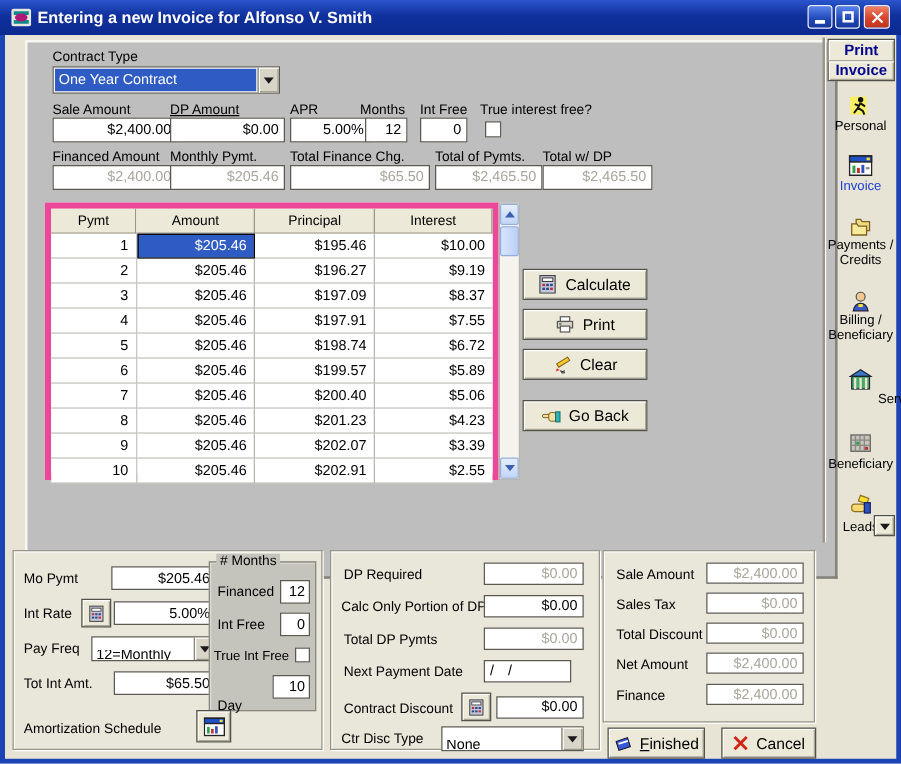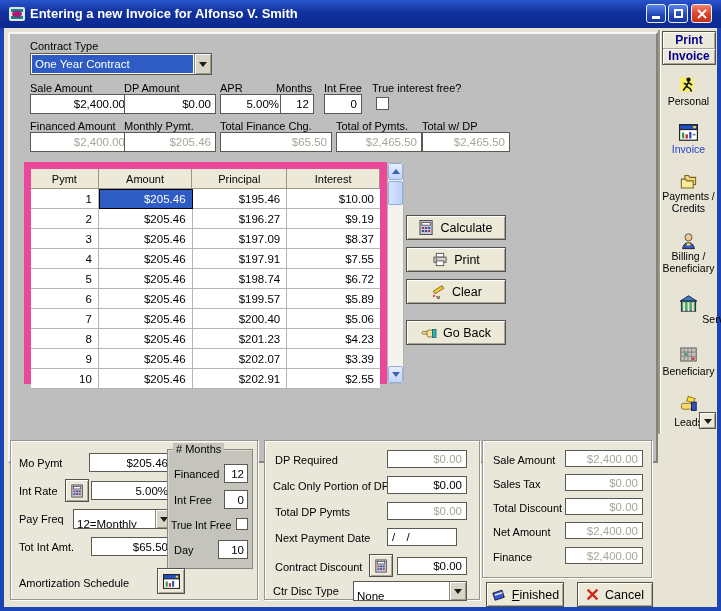--- a/index.html
+++ b/index.html
@@ -10,37 +10,37 @@
     background:linear-gradient(180deg,#2a55cc 0%,#10309c 45%,#0c2a90 100%);}
   #titlebar .ttl{position:absolute;left:30px;top:0;height:28px;line-height:28px;color:#fff;
     font-size:13px;font-weight:bold;white-space:nowrap;}
   .winbtn{position:absolute;top:4px;width:20px;height:19px;border:1px solid #e8eefc;border-radius:3px;
     display:flex;align-items:center;justify-content:center;box-sizing:border-box;cursor:pointer;}
   .winbtn.blue{background:linear-gradient(180deg,#5a84ec,#2048b8 60%,#16379e);}
   .winbtn.red{background:linear-gradient(180deg,#f08468,#d8442c 55%,#c03418);}
   
   #content{position:absolute;left:4px;top:28px;width:713px;height:579px;background:#e7e4d6;}
   
-  #mainpanel{position:absolute;left:4px;top:4px;width:650px;height:431px;background:#bebebe;
+  #mainpanel{position:absolute;left:16px;top:4px;width:650px;height:431px;background:#bebebe;
     border:2px solid;border-color:#f6f6f2 #84827a #84827a #f6f6f2;box-sizing:border-box;padding-left:22px;}
   .lbl{position:absolute;font-size:11px;color:#000;white-space:nowrap;}
   .field{position:absolute;background:#fff;border:1px solid #5c5a50;box-sizing:border-box;
     display:flex;align-items:center;justify-content:flex-end;padding:0 4px;font-size:11.5px;white-space:nowrap;overflow:hidden;}
   .field.left{justify-content:flex-start;}
   .field.dis{color:#a8a69a;}
   .cb{position:absolute;width:13px;height:13px;background:#fff;border:1px solid #5c5a50;box-sizing:border-box;}
   .combo{position:absolute;background:#fff;border:1px solid #5c5a50;box-sizing:border-box;display:flex;align-items:stretch;}
   .combo .txt{flex:1;font-size:11.5px;display:flex;align-items:center;padding-left:3px;overflow:hidden;white-space:nowrap;margin-top:10px;}
   .combo .txt.selhl{background:#2f5cc4;color:#fff;margin:1px;}
   .combo .arrowbtn{width:16px;background:#d8d4c8;border-left:1px solid #8a887c;
     box-shadow:inset 1px 1px 0 #fff, inset -1px -1px 0 #9a9786;display:flex;align-items:center;justify-content:center;cursor:pointer;}
   .tridown{width:0;height:0;border:4px solid transparent;border-top:5px solid #1a1a1a;margin-top:5px;}
   
   #grid{position:absolute;left:14px;top:128px;width:363px;height:222px;background:#fff;
-    border:7px solid #ec4899;box-sizing:border-box;}
+    border:5px solid #ec4899;box-sizing:border-box;}
   .grow{display:flex;height:20px;box-sizing:border-box;}
   .gcell{box-sizing:border-box;border-right:1px solid #b6b6b0;border-bottom:1px solid #b6b6b0;
     font-size:11.5px;display:flex;align-items:center;justify-content:flex-end;padding:0 6px;background:#fff;}
   .ghead .gcell{background:#ece9d8;border-right:1px solid #9a9786;border-bottom:1px solid #9a9786;
     justify-content:center;font-size:11px;padding:0;}
   .c0{width:70px;} .c1{width:97px;} .c2{width:98px;} .c3{width:96px;border-right:none;}
   .gcell.sel{background:#2f5cc4;color:#fff;outline:1px solid #000;outline-offset:-1px;}
   
   #vscroll{position:absolute;left:377px;top:128px;width:17px;height:222px;background:#f4f3ee;
     border:1px solid #b8b6aa;box-sizing:border-box;display:flex;flex-direction:column;}
@@ -113,21 +113,21 @@
       <span class="lbl" style="left:20px;top:6px;">Contract Type</span>
       <div class="combo" style="left:20px;top:19px;width:182px;height:22px;">
         <div class="txt selhl">One Year Contract</div>
         <div class="arrowbtn">
             <span class="tridown"></span>
           </div>
       </div>
 
       <span class="lbl" style="left:20px;top:48px;">Sale Amount</span>
       <div class="field" style="left:20px;top:60px;width:100px;height:20px;">$2,400.00</div>
-      <span class="lbl" style="left:114px;top:48px;">DP Amount</span>
+      <span class="lbl" style="left:114px;top:48px;text-decoration:underline;">DP Amount</span>
       <div class="field" style="left:114px;top:60px;width:92px;height:20px;">$0.00</div>
       <span class="lbl" style="left:210px;top:48px;">APR</span>
       <div class="field" style="left:210px;top:60px;width:64px;height:20px;">5.00%</div>
       <span class="lbl" style="left:266px;top:48px;">Months</span>
       <div class="field" style="left:270px;top:60px;width:34px;height:20px;">12</div>
       <span class="lbl" style="left:314px;top:48px;">Int Free</span>
       <div class="field" style="left:314px;top:60px;width:38px;height:20px;">0</div>
       <span class="lbl" style="left:362px;top:48px;">True interest free?</span>
       <span class="cb" style="left:366px;top:63px;"></span>
 
@@ -374,21 +374,21 @@
       <div class="field" style="left:80px;top:96px;width:82px;height:19px;">$65.50</div>
 
       <div id="monthsgroup">
         <span class="gtitle"># Months</span>
         <span class="lbl" style="left:6px;top:18px;">Financed</span>
         <div class="minifield" style="left:56px;top:14px;width:24px;height:19px;">12</div>
         <span class="lbl" style="left:6px;top:44px;">Int Free</span>
         <div class="minifield" style="left:56px;top:40px;width:24px;height:19px;">0</div>
         <span class="lbl" style="left:3px;top:69px;font-size:10.5px;">True Int Free</span>
         <span class="cb" style="left:68px;top:68px;width:12px;height:12px;"></span>
-        <span class="lbl" style="left:6px;top:94px;">Day</span>
+        <span class="lbl" style="left:6px;top:109px;">Day</span>
         <div class="minifield" style="left:50px;top:90px;width:30px;height:19px;">10</div>
       </div>
 
       <span class="lbl" style="left:8px;top:136px;">Amortization Schedule</span>
       <div class="iconbtn" style="left:146px;top:127px;width:28px;height:26px;">
         <svg width="17" height="17" viewBox="0 0 16 16">
           <rect x="0.5" y="1.5" width="15" height="13" fill="#fff" stroke="#222" stroke-width="1"></rect>
           <rect x="0.5" y="1.5" width="15" height="4" fill="#2050c8" stroke="#222" stroke-width="1"></rect>
           <rect x="12" y="2.6" width="2.2" height="1.8" fill="#f8e030"></rect>
           <rect x="2.5" y="8" width="2" height="5" fill="#30a050"></rect>

